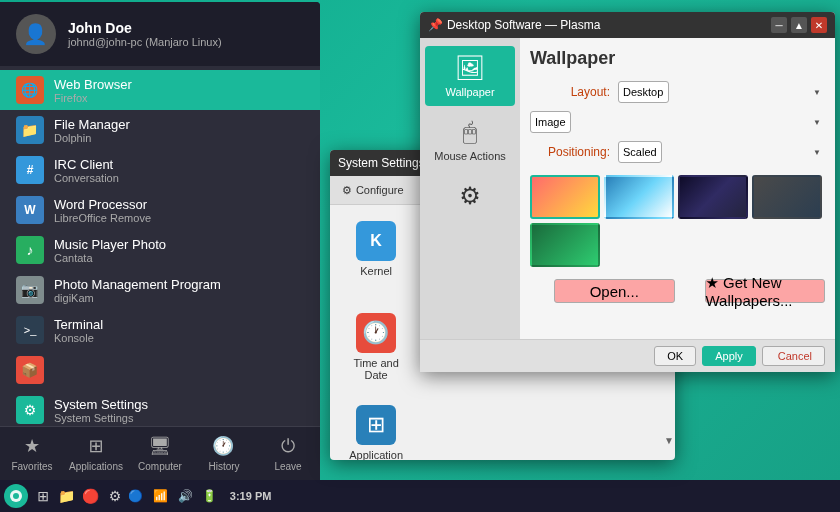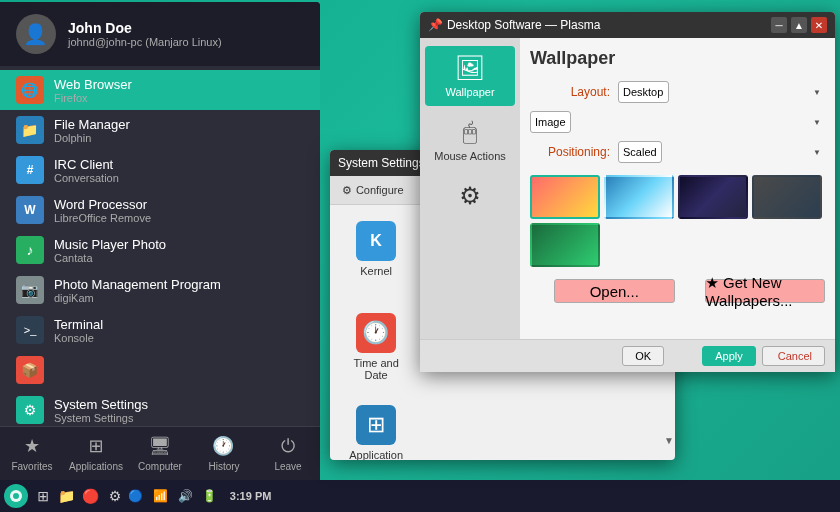--- a/index.html
+++ b/index.html
@@ -330,21 +330,21 @@
     }
     .plasma-footer-btn {
       height: 20px;
       padding: 0 12px;
       font-size: 11px;
       border: 1px solid #aaa;
       border-radius: 3px;
       background: #f0f0f0;
       cursor: pointer;
     }
-    .plasma-footer-btn.primary { background: #1ab99a; color: #fff; border-color: #1ab99a; margin-left: 32px; }
+    .plasma-footer-btn.primary { background: #1ab99a; color: #fff; border-color: #1ab99a; }
 
     
     .system-settings-window {
       position: absolute;
       top: 150px;
       left: 330px;
       width: 345px;
       height: 310px;
       background: #f0f0f0;
       border-radius: 4px;

